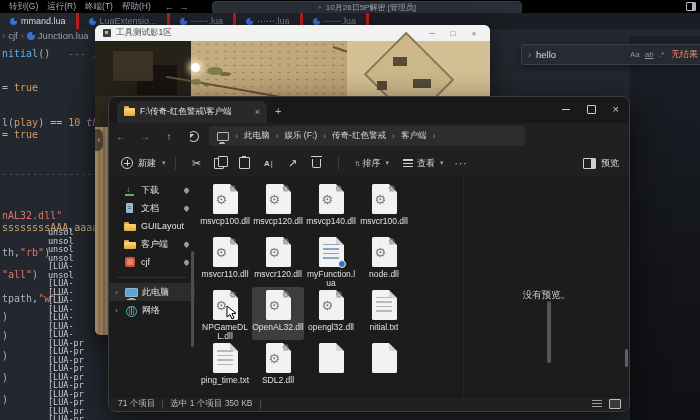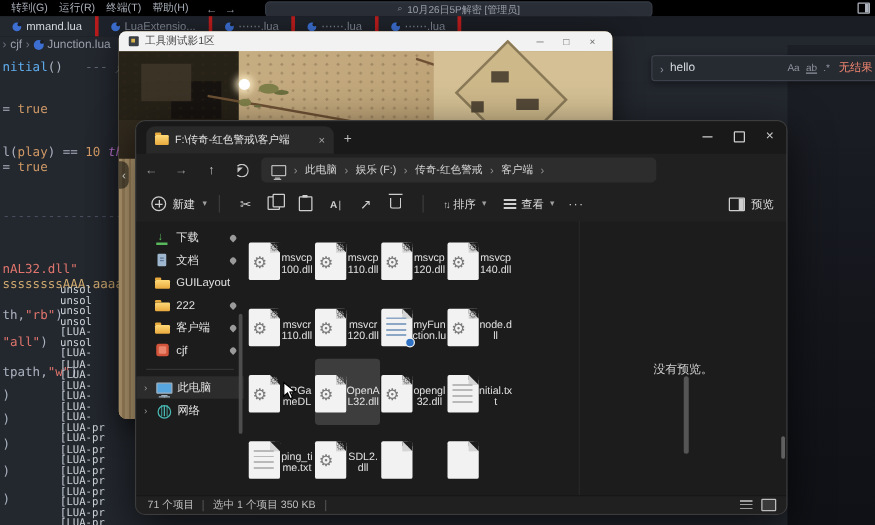--- a/index.html
+++ b/index.html
@@ -167,21 +167,21 @@
   .t-network::after{content:"";position:absolute;left:5.5px;top:1px;width:0.8px;height:9px;background:#49b8b2;box-shadow:-2.2px 0 0 rgba(73,184,178,.7),2.2px 0 0 rgba(73,184,178,.7);}
   #sb-div{height:1px;background:#323232;margin:6px 8px 5px 8px;}
   .sb-tree .sb-item{padding-left:4px;}
   .sb-tree .chev{color:#9a9a9a;font-size:8px;width:7px;text-align:center;}
   .sb-tree .sb-item.selected{background:rgba(255,255,255,.07);}
   #sb-scroll{position:absolute;right:1px;top:74px;width:3px;height:96px;background:#4d4d4d;border-radius:2px;}
 
   
   #ex-grid{width:268px;flex:0 0 auto;position:relative;padding:4px 0 0 4px;box-sizing:border-box;
            display:flex;flex-wrap:wrap;align-content:flex-start;overflow:hidden;}
-  .tile{width:52px;height:53px;margin-right:1px;display:flex;flex-direction:row;align-items:center;
+  .tile{width:52px;height:53px;margin-right:1px;display:flex;flex-direction:column;align-items:center;
         padding-top:3px;box-sizing:border-box;border-radius:3px;}
   .tile.selected{background:rgba(255,255,255,.15);}
   .ficon{width:25px;height:30px;background:#f2f2f2;border-radius:1.5px;position:relative;flex:0 0 auto;}
   .ficon .fold{position:absolute;right:0;top:0;border:4px solid;border-color:#1c1c1c #1c1c1c #d5d5d5 #d5d5d5;}
   .tile.selected .ficon .fold{border-color:#3f3f3f #3f3f3f #d5d5d5 #d5d5d5;}
   .ficon .gear{display:none;position:absolute;color:#7a7a7a;}
   .ficon .gear::before{content:"⚙";}
   .ficon.t-dll .gear{display:block;}
   .g1{left:3px;top:9px;font-size:13px;line-height:13px;}
   .g2{right:1px;top:1px;font-size:8px;line-height:8px;color:#8c8c8c;}
@@ -453,25 +453,20 @@
 
 
 
 
           <div class="sb-item">
             <span class="sb-ic t-folder"></span>
             <span>GUILayout</span>
             <span class="pin"></span>
           </div>
 
-          <div class="sb-item">
-            <span class="sb-ic t-folder"></span>
-            <span>222</span>
-            <span class="pin"></span>
-          </div>
 
           <div class="sb-item">
             <span class="sb-ic t-folder"></span>
             <span>客户端</span>
             <span class="pin"></span>
           </div>
 
           <div class="sb-item">
             <span class="sb-ic t-cjf"></span>
             <span>cjf</span>
@@ -501,29 +496,20 @@
         <div class="tile">
           <span class="ficon t-dll">
             <span class="fold"></span>
             <span class="gear g1"></span>
             <span class="gear g2"></span>
 
           </span>
           <span class="fname">msvcp100.dll</span>
         </div>
 
-        <div class="tile">
-          <span class="ficon t-dll">
-            <span class="fold"></span>
-            <span class="gear g1"></span>
-            <span class="gear g2"></span>
-
-          </span>
-          <span class="fname">msvcp110.dll</span>
-        </div>
 
         <div class="tile">
           <span class="ficon t-dll">
             <span class="fold"></span>
             <span class="gear g1"></span>
             <span class="gear g2"></span>
 
           </span>
           <span class="fname">msvcp120.dll</span>
         </div>
@@ -531,20 +517,29 @@
         <div class="tile">
           <span class="ficon t-dll">
             <span class="fold"></span>
             <span class="gear g1"></span>
             <span class="gear g2"></span>
 
           </span>
           <span class="fname">msvcp140.dll</span>
         </div>
 
+        <div class="tile">
+          <span class="ficon t-dll">
+            <span class="fold"></span>
+            <span class="gear g1"></span>
+            <span class="gear g2"></span>
+
+          </span>
+          <span class="fname">msvcr100.dll</span>
+        </div>
 
         <div class="tile">
           <span class="ficon t-dll">
             <span class="fold"></span>
             <span class="gear g1"></span>
             <span class="gear g2"></span>
 
           </span>
           <span class="fname">msvcr110.dll</span>
         </div>

